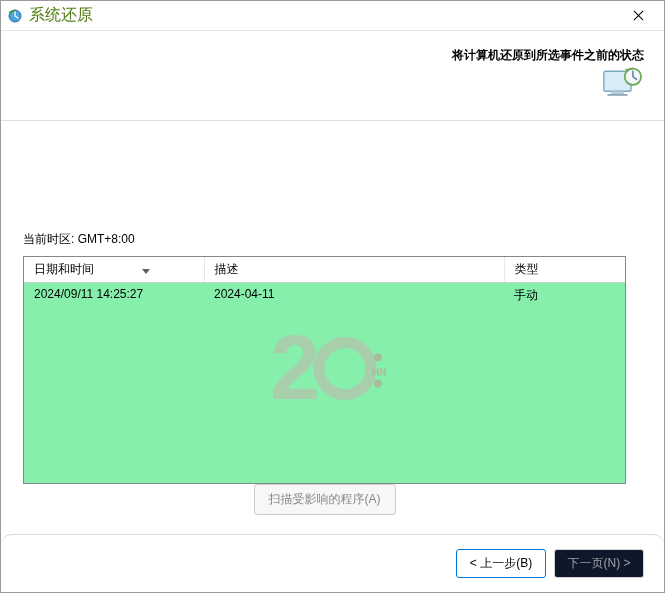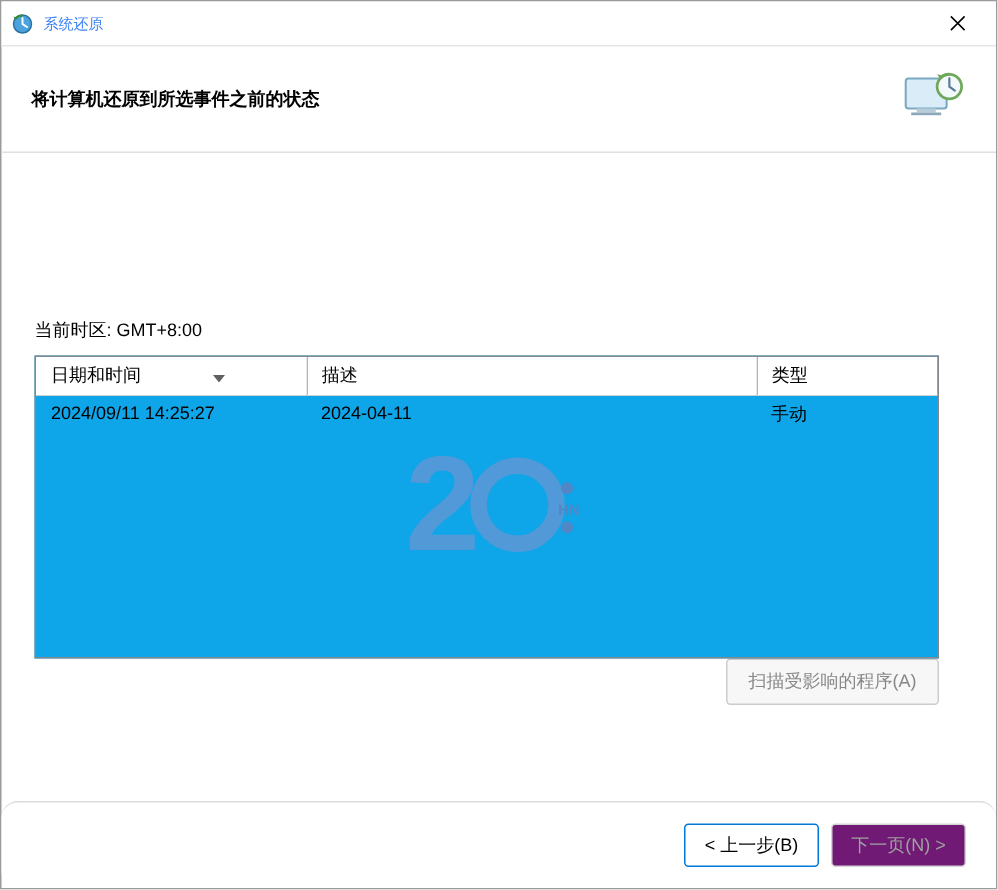--- a/index.html
+++ b/index.html
@@ -27,35 +27,36 @@
       background: #ffffff;
       border-bottom: 1px solid #e5e5e5;
     }
     .titlebar .icon {
       width: 16px;
       height: 16px;
       margin-right: 6px;
     }
     .titlebar .title {
       flex: 1;
-      font-size: 10px;
-      color: #3b82f6;
+      font-size: 16px;
+      color: #4d7c0f;
     }
     .titlebar .close {
       width: 40px;
       height: 28px;
       display: flex;
       align-items: center;
       justify-content: center;
       cursor: pointer;
     }
     .header {
       padding: 14px 20px 16px 20px;
       display: flex;
-      align-items: center;
+      align-items: flex-end;
+      flex-direction: column;
     }
     .header-text {
       flex: 1;
       font-size: 12px;
       font-weight: bold;
       color: #000;
       padding-top: 2px;
     }
     .header-icon {
       width: 44px;
@@ -76,22 +77,22 @@
     .spacer-top {
       height: 92px;
     }
     .timezone {
       font-size: 12px;
       margin-bottom: 8px;
       color: #000;
     }
     .table-container {
       border: 1px solid #828790;
-      background: #0ea5e9;
-      height: 202px;
+      background: #86efac;
+      height: 228px;
       overflow: hidden;
       position: relative;
     }
     table {
       width: 100%;
       border-collapse: collapse;
       font-size: 12px;
     }
     thead th {
       text-align: left;
@@ -118,21 +119,21 @@
     .watermark {
       position: absolute;
       top: 50%;
       left: 50%;
       transform: translate(-50%, -50%);
       opacity: 0.28;
       pointer-events: none;
     }
     .scan-row {
       display: flex;
-      justify-content: flex-end;
+      justify-content: center;
     }
     .scan-btn {
       padding: 6px 14px;
       border: 1px solid #cccccc;
       background: #f7f7f7;
       color: #888888;
       font-family: inherit;
       font-size: 12px;
       border-radius: 3px;
       cursor: default;
@@ -155,21 +156,21 @@
       font-size: 12px;
       border-radius: 3px;
       cursor: pointer;
     }
     .btn.default {
       border: 1px solid #0078d7;
     }
     .btn.disabled {
       color: #a0a0a0;
       border-color: #d4d4d4;
-      background: #701a75;
+      background: #0f172a;
       cursor: default;
     }
   </style>
 </head>
 <body>
 
 <div class="window">
 
   <div class="titlebar">
     <span class="icon">

